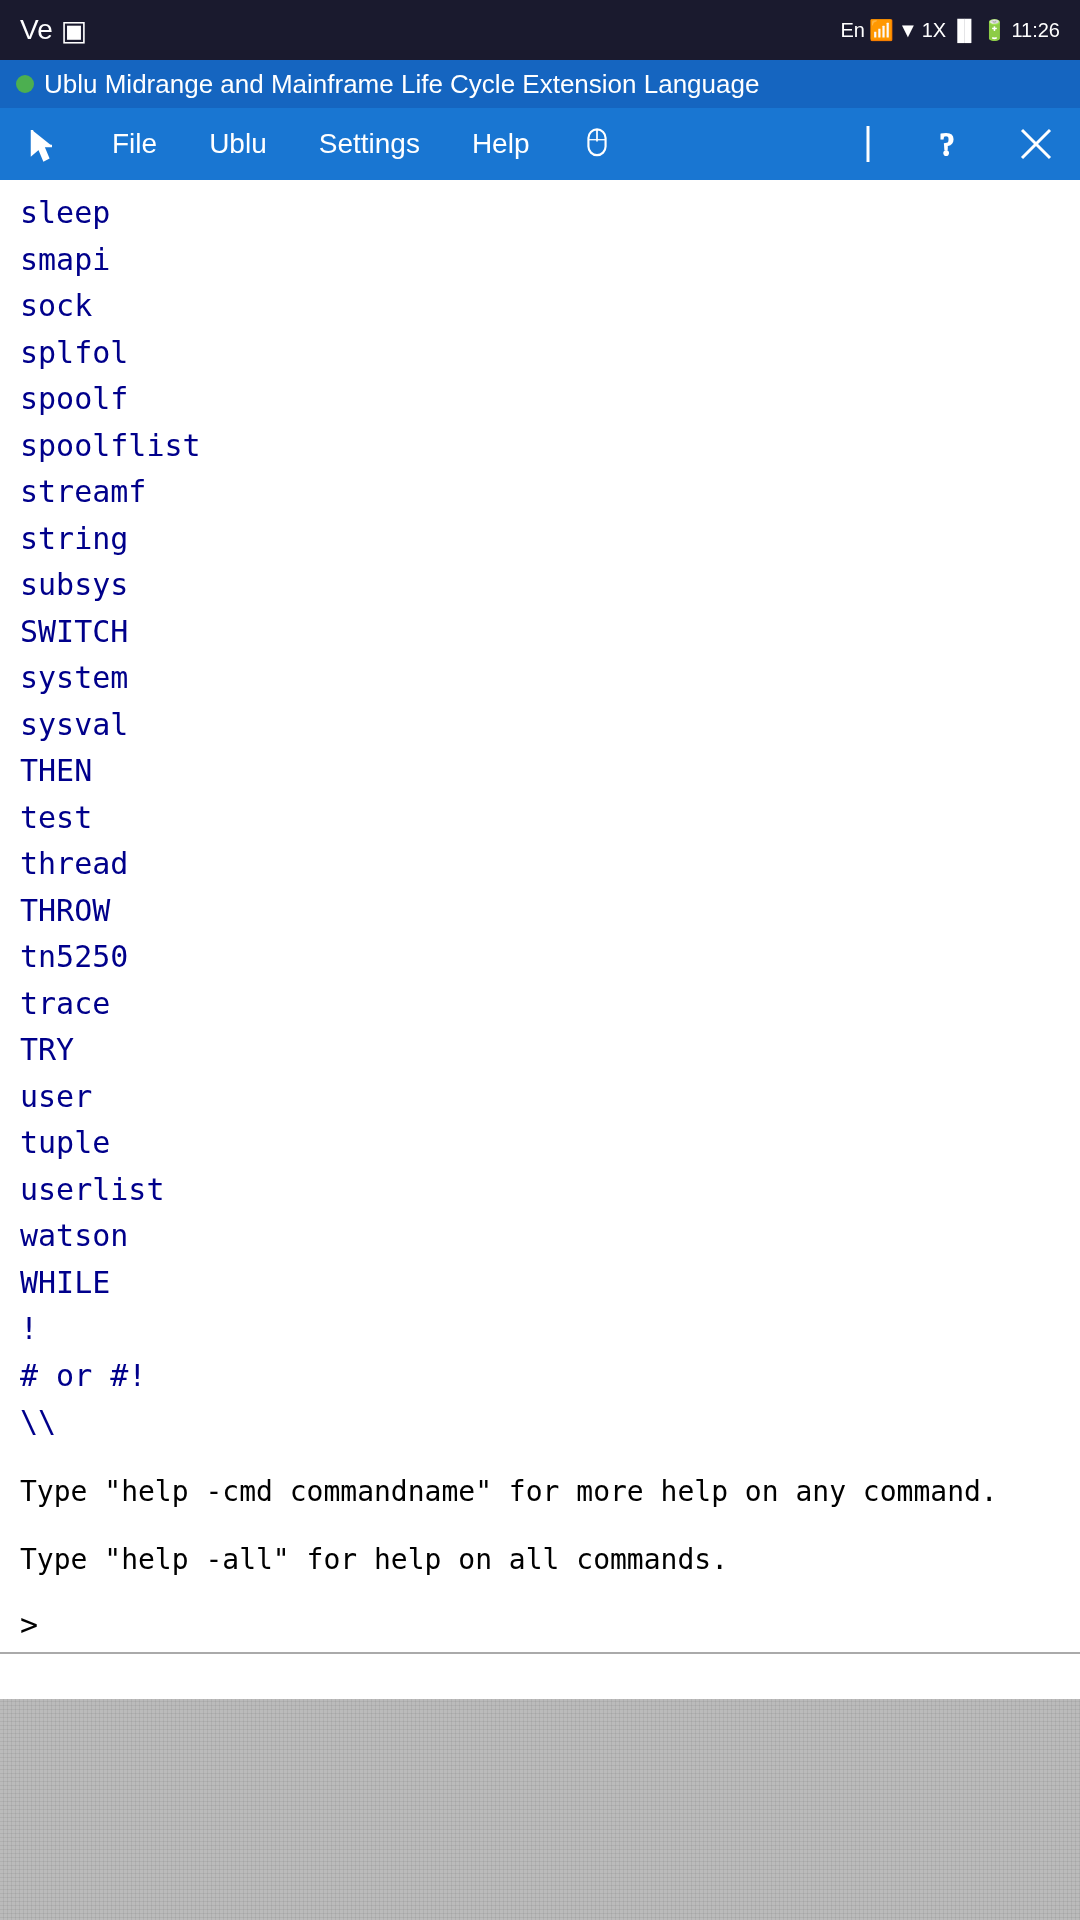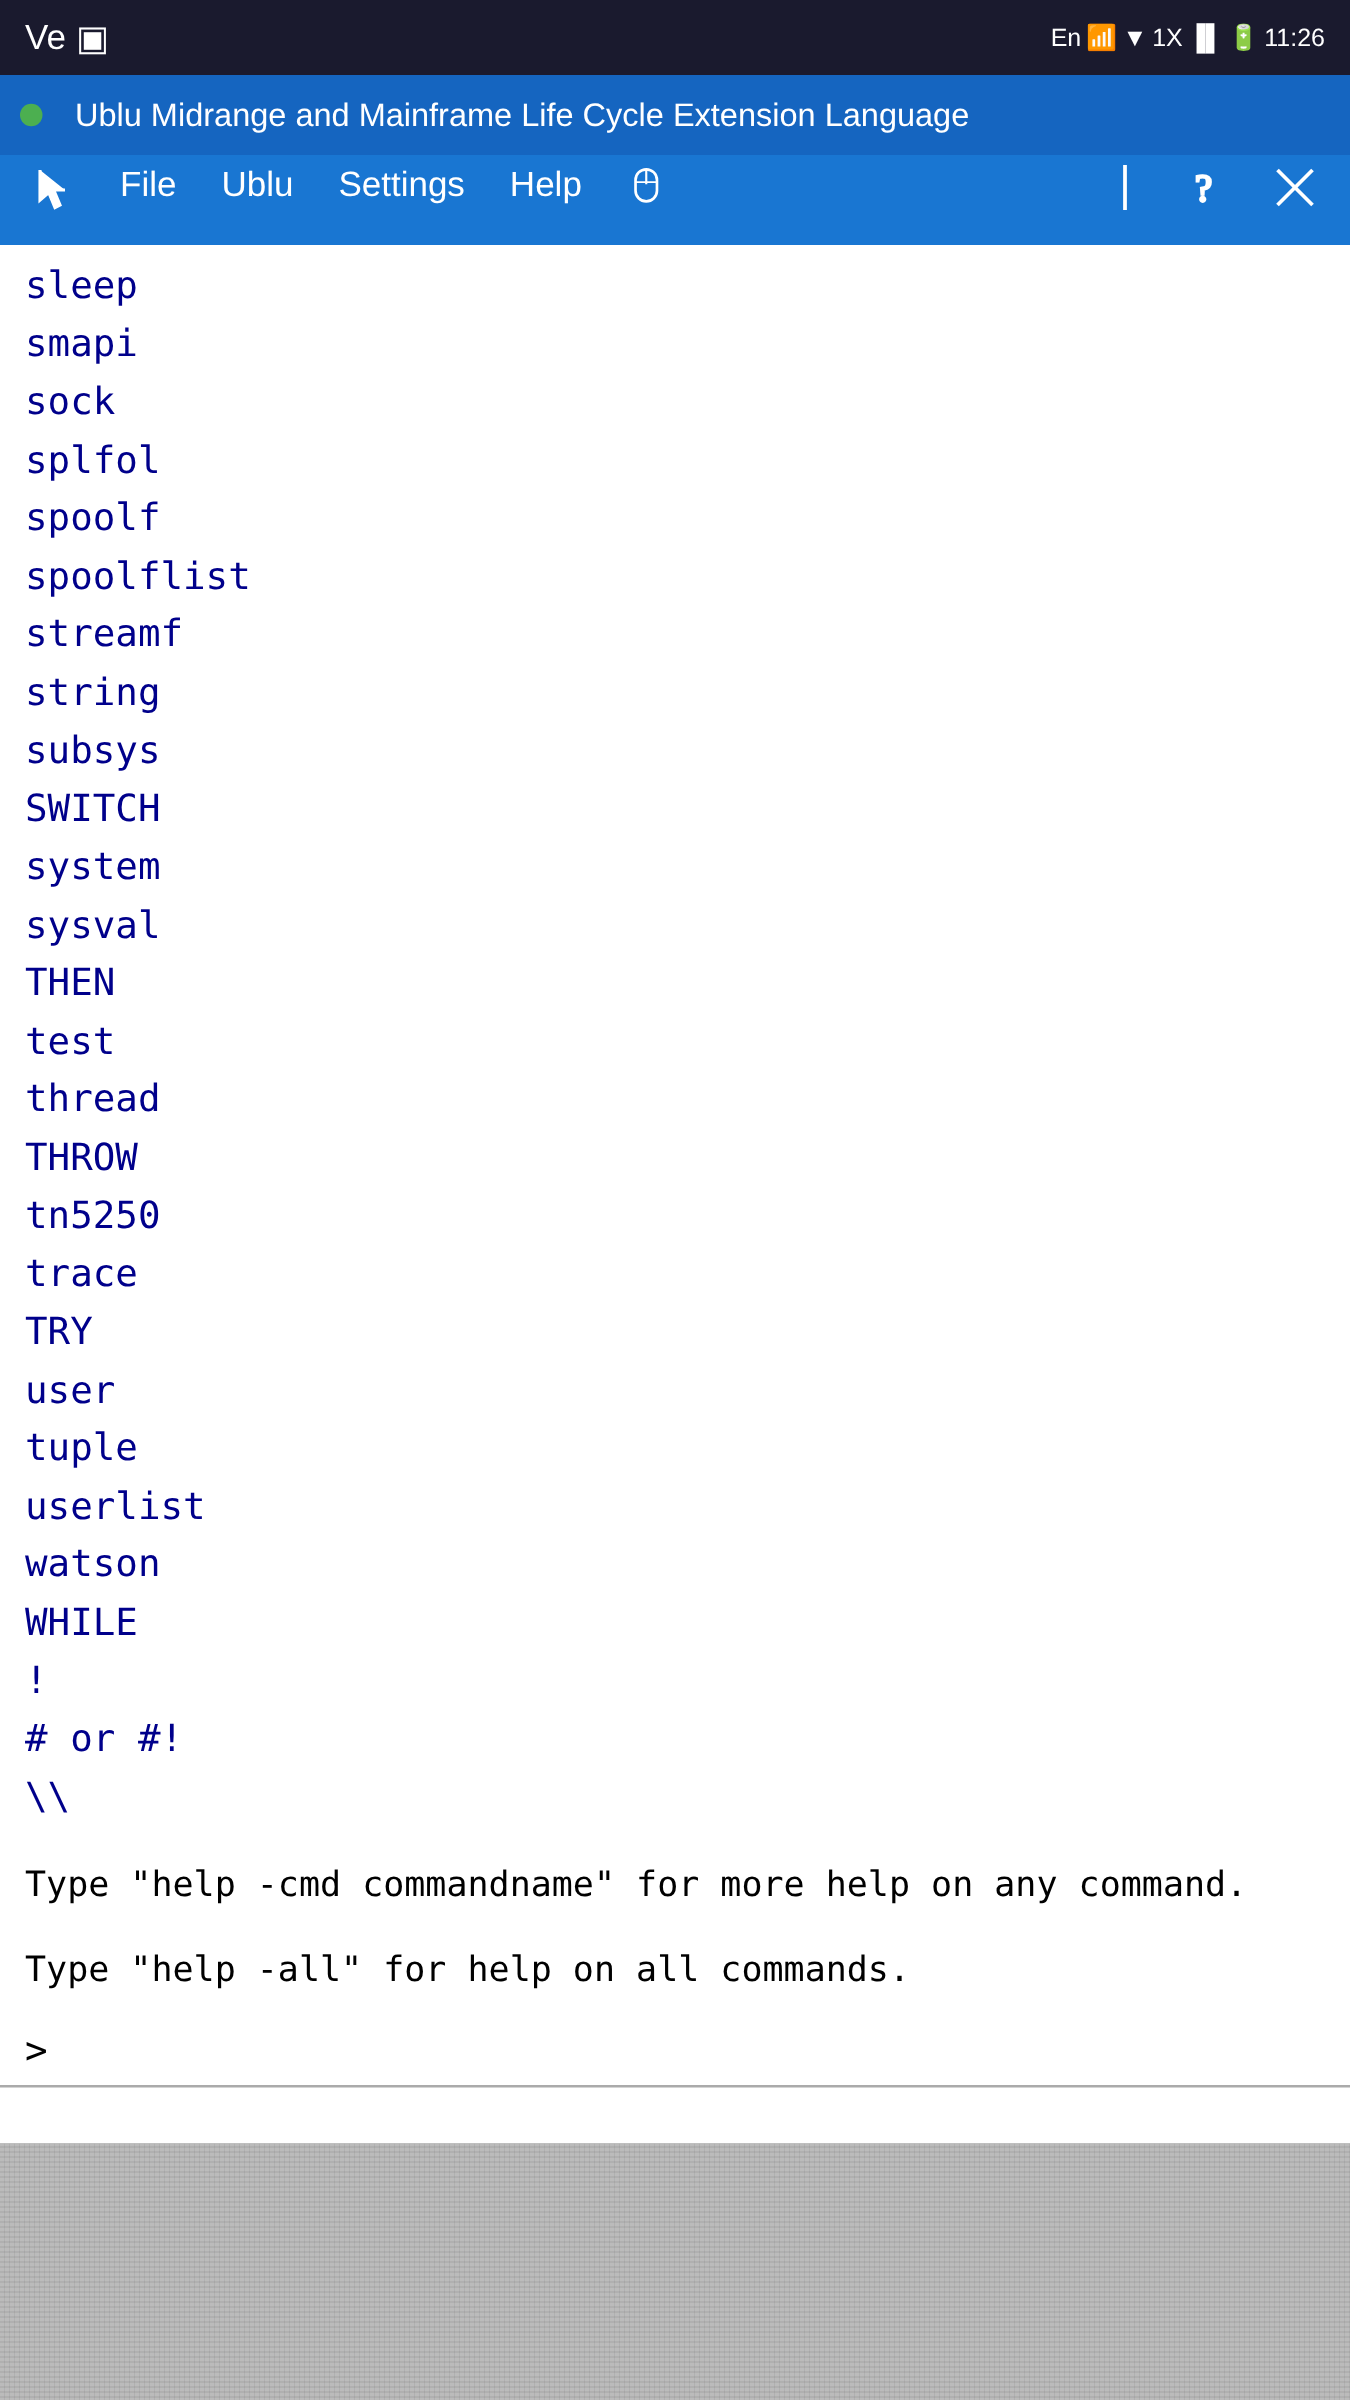--- a/index.html
+++ b/index.html
@@ -36,26 +36,26 @@
     #status-right {
       display: flex;
       align-items: flex-end;
       gap: 4px;
       font-size: 20px;
     }
 
     
     #title-bar {
       width: 100%;
-      height: 64px;
+      height: 48px;
       background: #1565c0;
       display: flex;
       align-items: center;
       padding: 0 16px;
-      gap: 26px;
+      gap: 10px;
     }
 
     #title-bar-dot {
       width: 18px;
       height: 18px;
       border-radius: 50%;
       background: #4caf50;
       flex-shrink: 0;
     }
 
@@ -65,23 +65,23 @@
       font-family: sans-serif;
       flex: 1;
     }
 
     
     #menu-bar {
       width: 100%;
       height: 72px;
       background: #1976d2;
       display: flex;
-      align-items: flex-start;
+      align-items: center;
       padding: 0 10px;
-      gap: 0;
+      gap: 16px;
     }
 
     .menu-item {
       color: white;
       font-size: 28px;
       font-family: sans-serif;
       padding: 8px 18px;
       cursor: pointer;
     }
 

